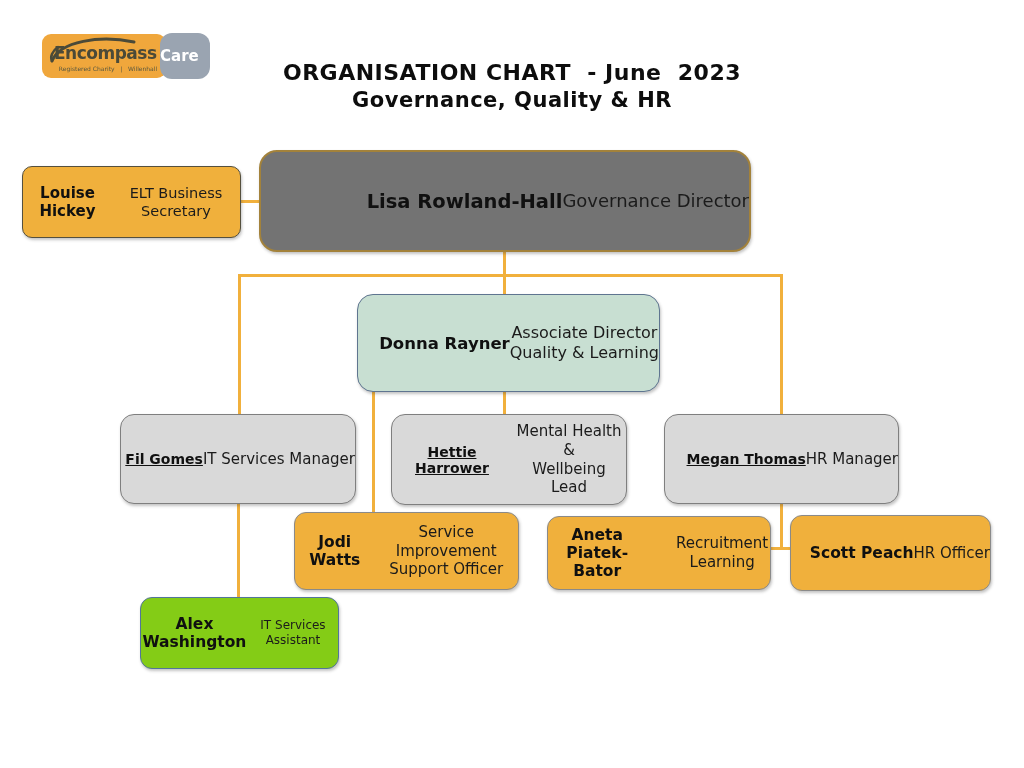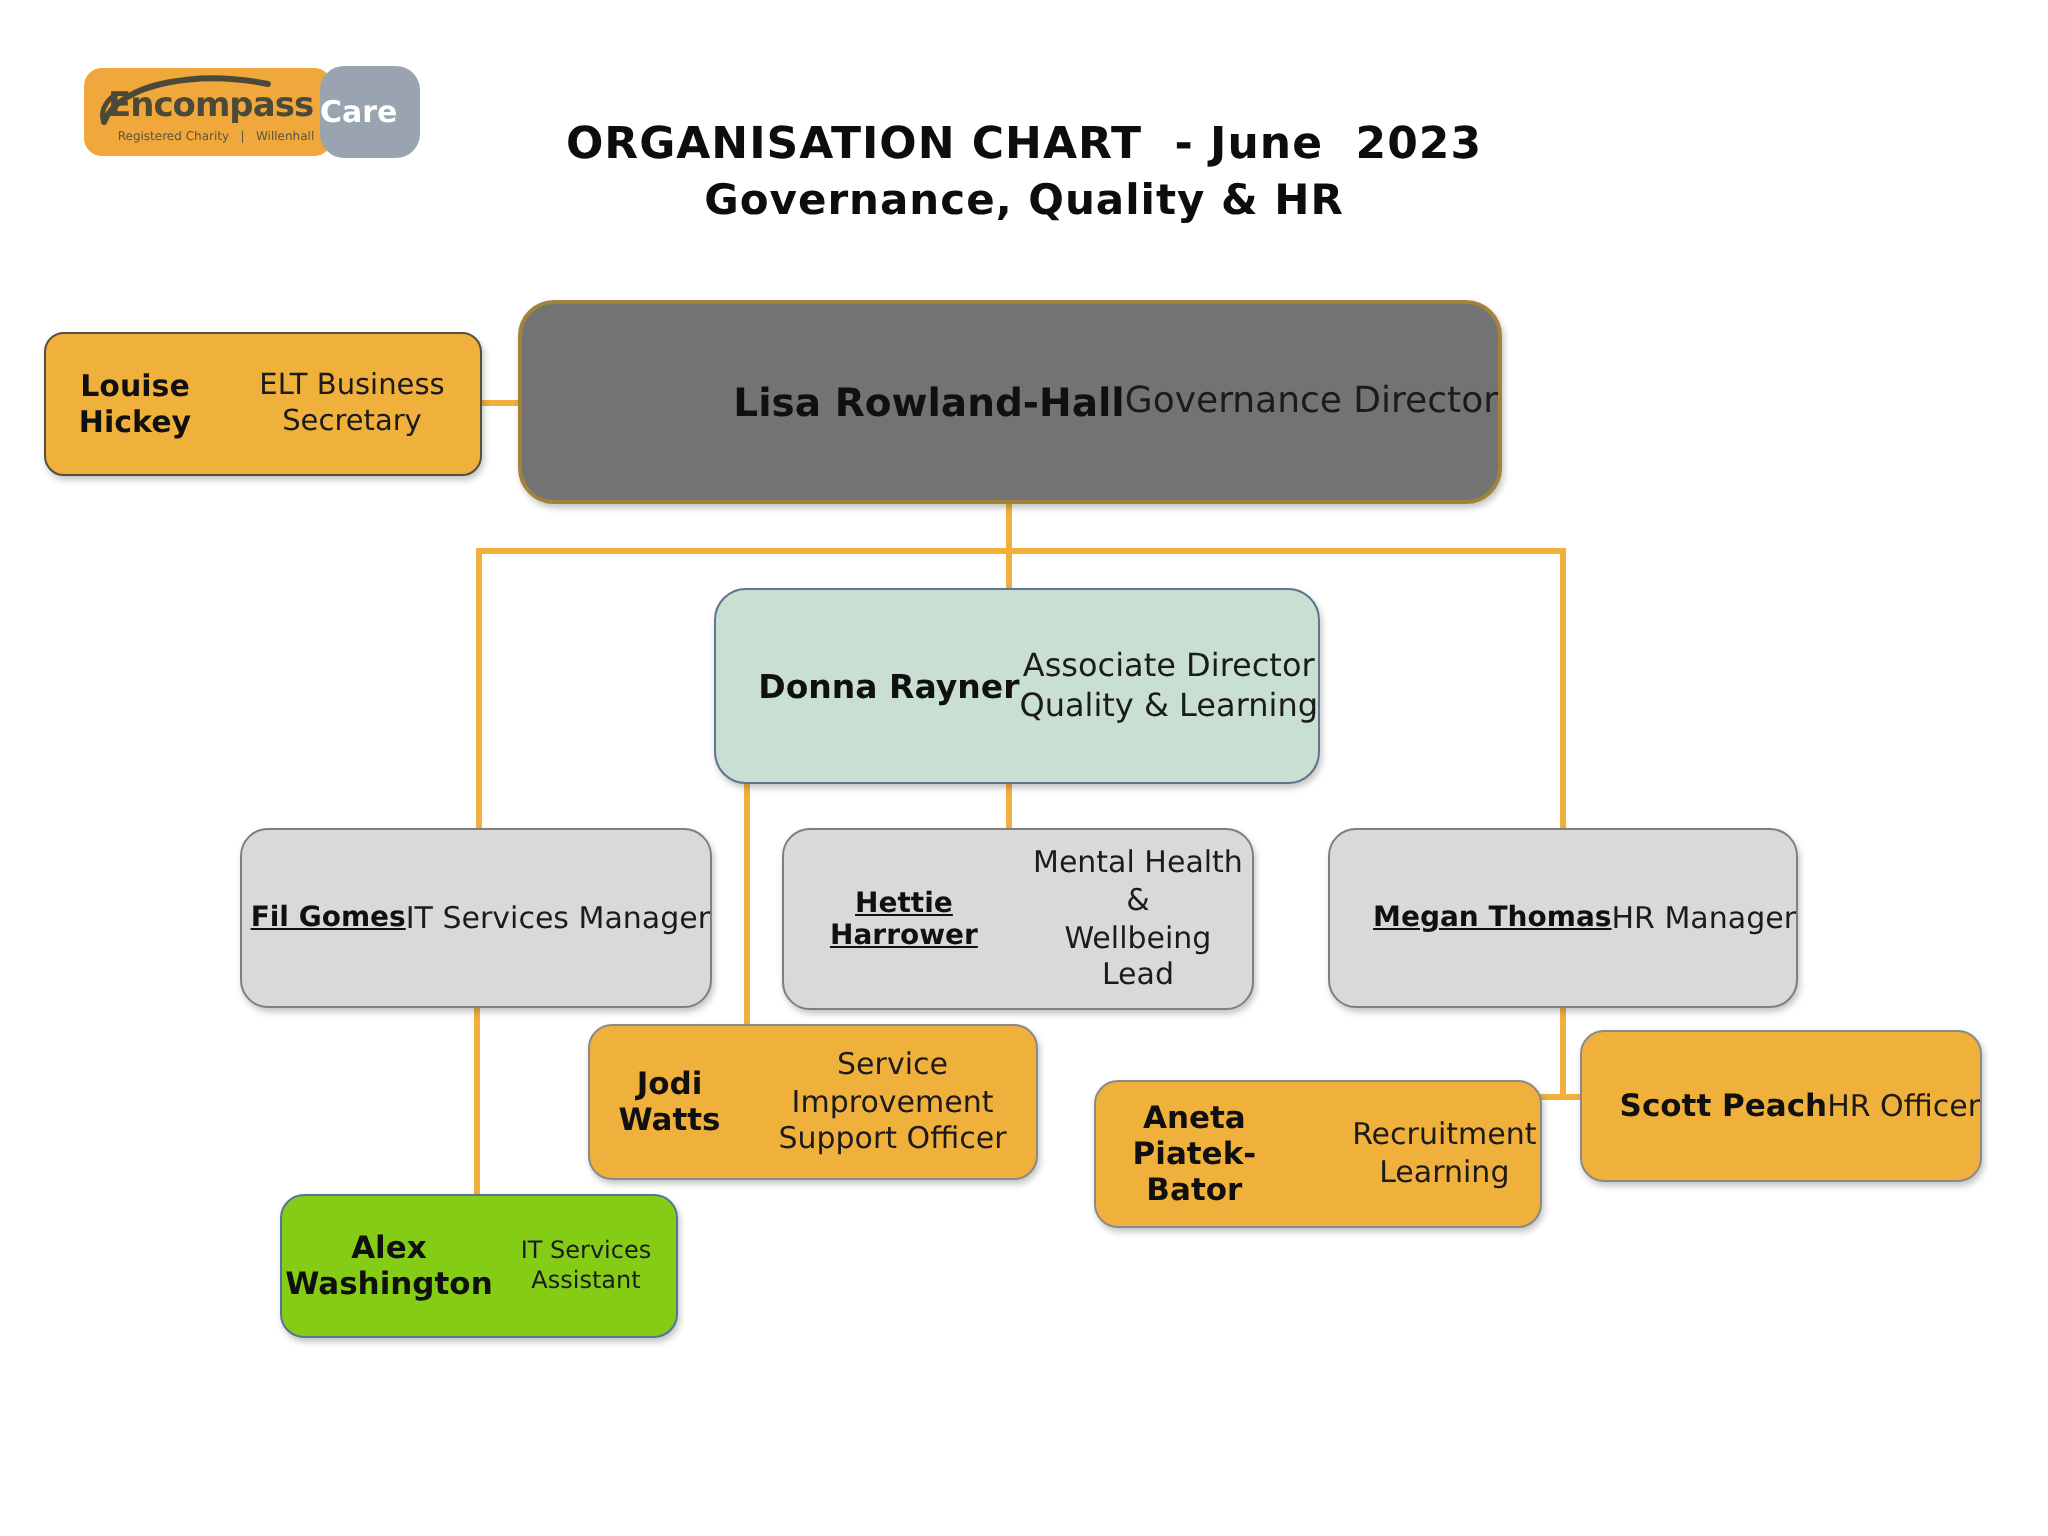--- a/index.html
+++ b/index.html
@@ -33,21 +33,21 @@
   .b-donna{left:357px;top:294px;width:303px;height:98px;background:#C8DFD2;border:1.5px solid #5F7590;border-radius:16px;}
   .b-donna .name{font-size:16.5px;}.b-donna .role{font-size:16px;}
   .gray{background:#D9D9D9;border:1.5px solid #7F7F7F;border-radius:14px;}
   .gray .name{font-size:14px;text-decoration:underline;}.gray .role{font-size:15px;}
   .b-fil{left:120px;top:414px;width:236px;height:90px;}
   .b-hettie{left:391px;top:414px;width:236px;height:91px;}
   .b-megan{left:664px;top:414px;width:235px;height:90px;}
   .orange{background:#F0B03C;border:1.5px solid #8A8A8A;border-radius:12px;}
   .orange .name{font-size:15.5px;}.orange .role{font-size:15px;}
   .b-jodi{left:294px;top:512px;width:225px;height:78px;}
-  .b-aneta{left:547px;top:540px;width:224px;height:74px;gap:28px;}
+  .b-aneta{left:547px;top:516px;width:224px;height:74px;gap:28px;}
   .b-scott{left:790px;top:515px;width:201px;height:76px;}
   .b-alex{left:140px;top:597px;width:199px;height:72px;background:#84cc16;border:1.5px solid #53759B;border-radius:12px;}
   .b-alex .name{font-size:15.5px;}.b-alex .role{font-size:12px;}
   
   .conn{position:absolute;background:#F1B03C;z-index:0;}
   .c-louise-lisa{left:240px;top:200px;width:20px;height:3px;}
   .c-lisa-donna{left:503px;top:252px;width:3px;height:44px;}
   .c-main-h{left:238px;top:274px;width:545px;height:3px;}
   .c-left-down{left:238px;top:274px;width:3px;height:141px;}
   .c-right-down{left:780px;top:274px;width:3px;height:141px;}

